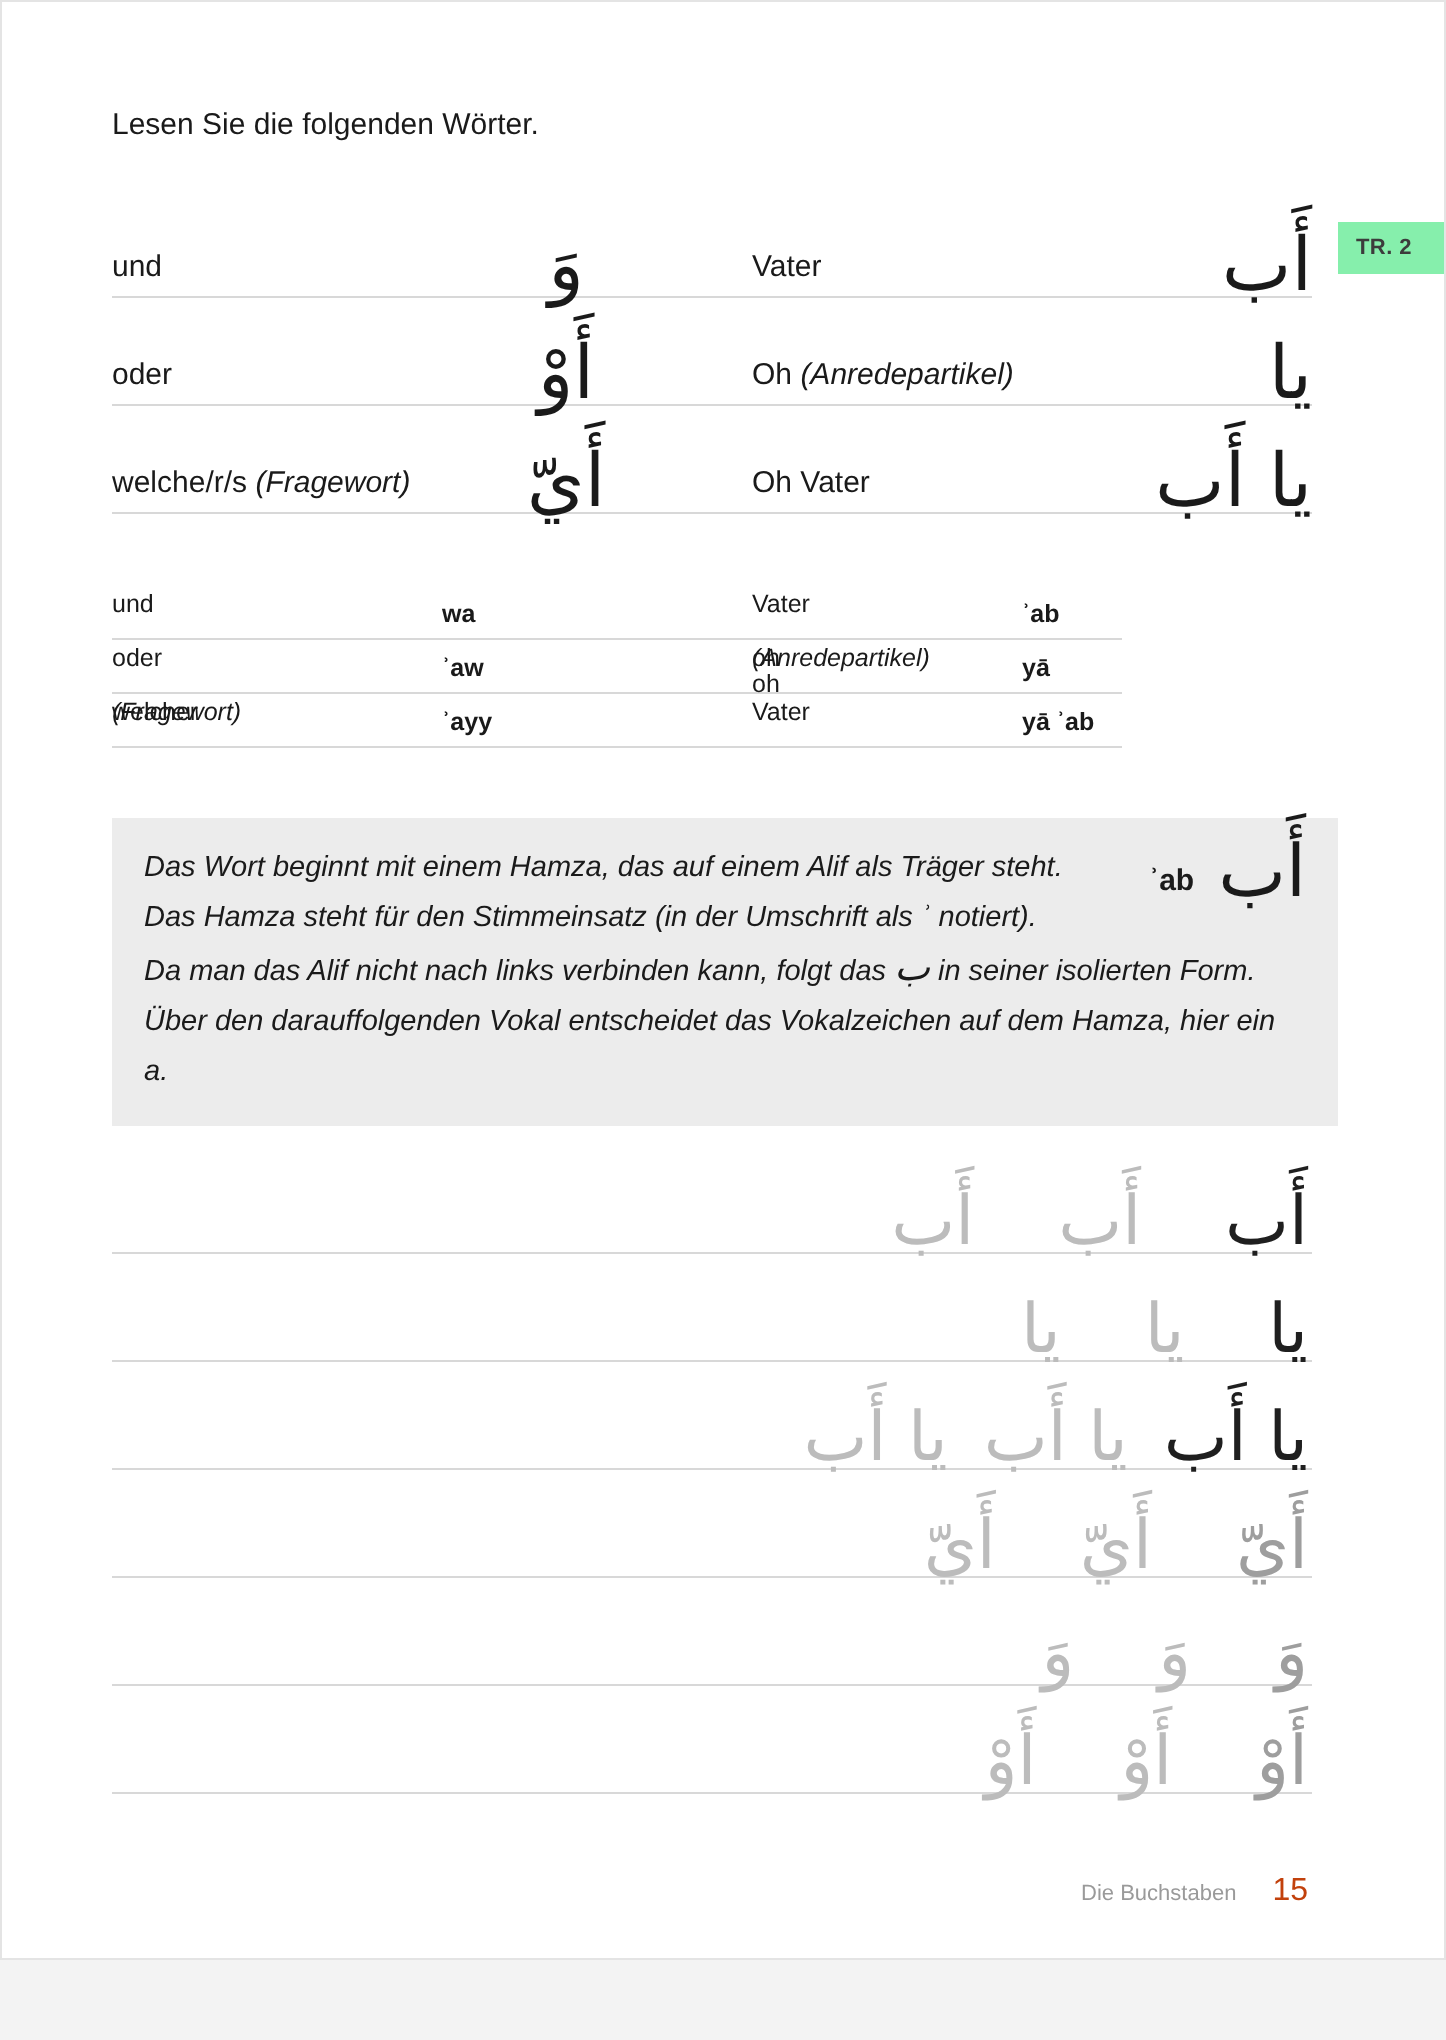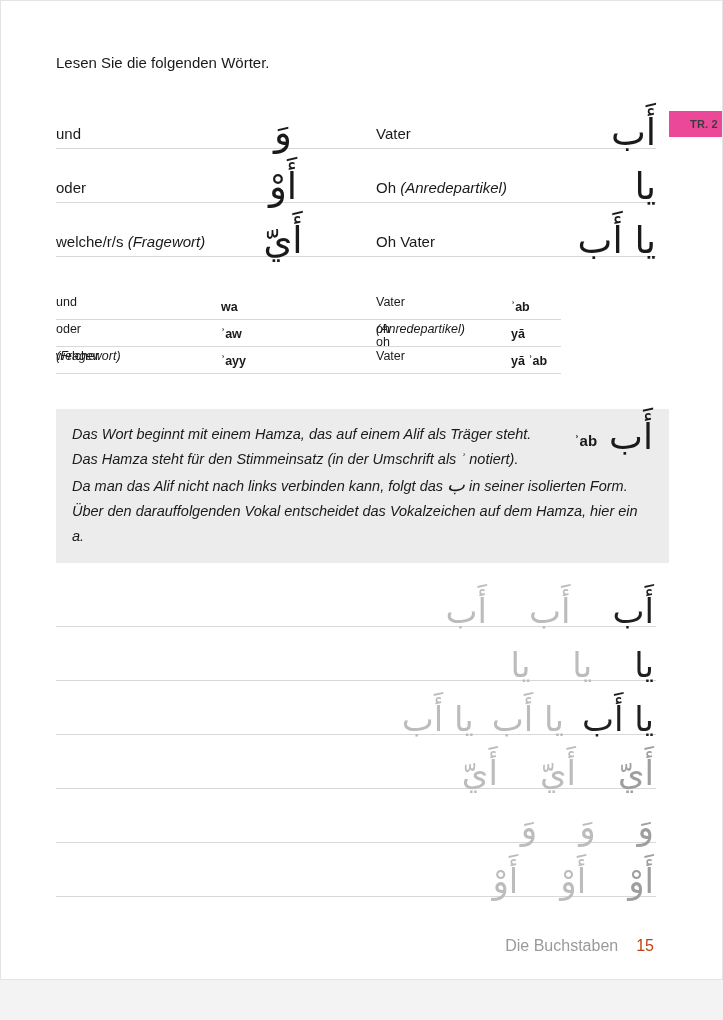--- a/index.html
+++ b/index.html
@@ -18,23 +18,23 @@
 
   .instruction{
     margin:52px 0 0 55px;
     font-size:15px;line-height:20px;
   }
 
   
   .track-badge{
     position:absolute;top:110px;right:0;
     width:53px;height:26px;line-height:26px;
-    background:#ec4899;color:#3c3c3c;
+    background:#86efac;color:#3c3c3c;
     font-size:11px;font-weight:bold;
-    padding-left:21px;box-sizing:border-box;
+    padding-left:9px;box-sizing:border-box;
     letter-spacing:.2px;
   }
 
   
   .reading{margin:22px 0 0 55px;width:600px;}
   .r-row{position:relative;height:53px;border-bottom:1px solid #d8d8d8;}
   .r-row .c1{position:absolute;left:0;bottom:6px;font-size:15px;}
   .r-row .c2{position:absolute;left:172px;width:110px;bottom:-3px;text-align:center;font-size:37px;line-height:1;}
   .r-row .c3{position:absolute;left:320px;bottom:6px;font-size:15px;}
   .r-row .c4{position:absolute;right:0;bottom:-3px;text-align:right;font-size:37px;line-height:1;white-space:nowrap;}
@@ -82,21 +82,21 @@
   .p-row.wide .p-words{gap:18px;}
   .p-row.dark-first .p-words span:first-child{color:#1f1f1f;}
   .p-row.gray-first .p-words span:first-child{color:#9e9e9e;}
   .p-words span{white-space:nowrap;}
 
   
   .footer{
     position:absolute;right:68px;bottom:24px;
     display:flex;align-items:baseline;gap:18px;
   }
-  .footer .section{font-size:16px;color:#9a9a9a;}
+  .footer .section{font-size:11px;color:#9a9a9a;}
   .footer .pagenum{font-size:16px;color:#c2410c;}
 </style>
 </head>
 <body>
 
 <div class="page">
 
   <div class="instruction">Lesen Sie die folgenden Wörter.</div>
 
   <div class="track-badge">TR. 2</div>

